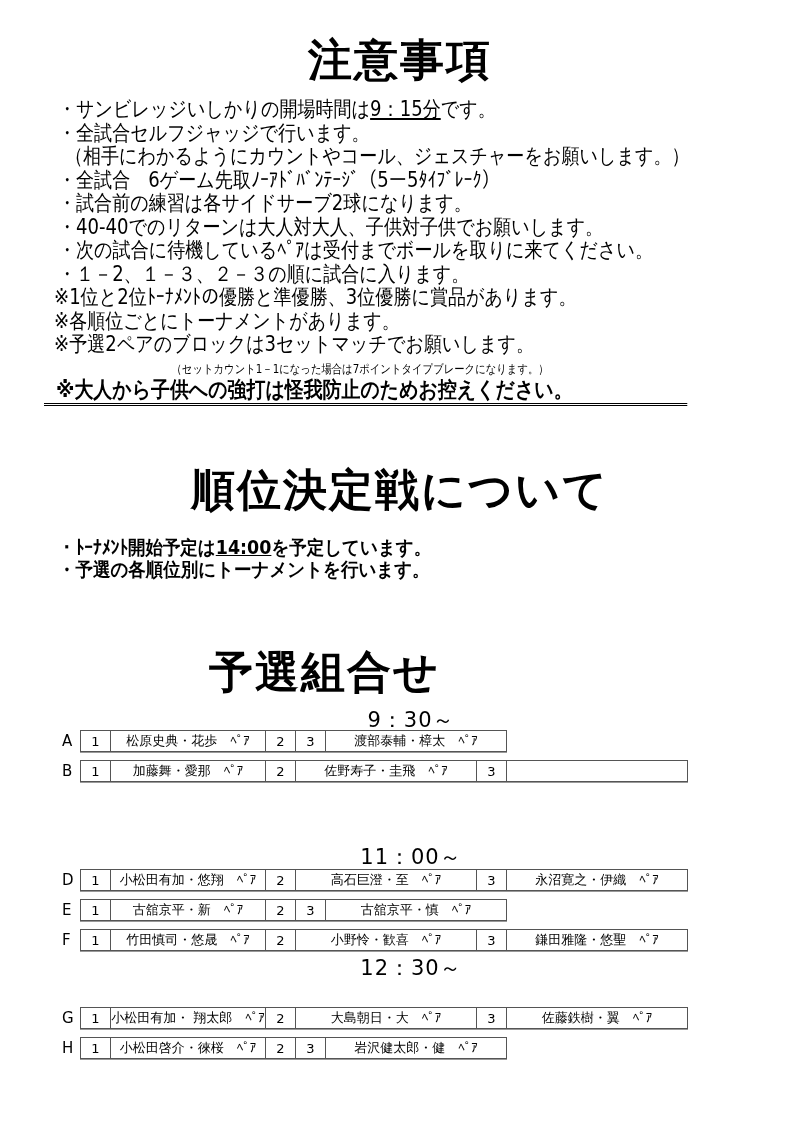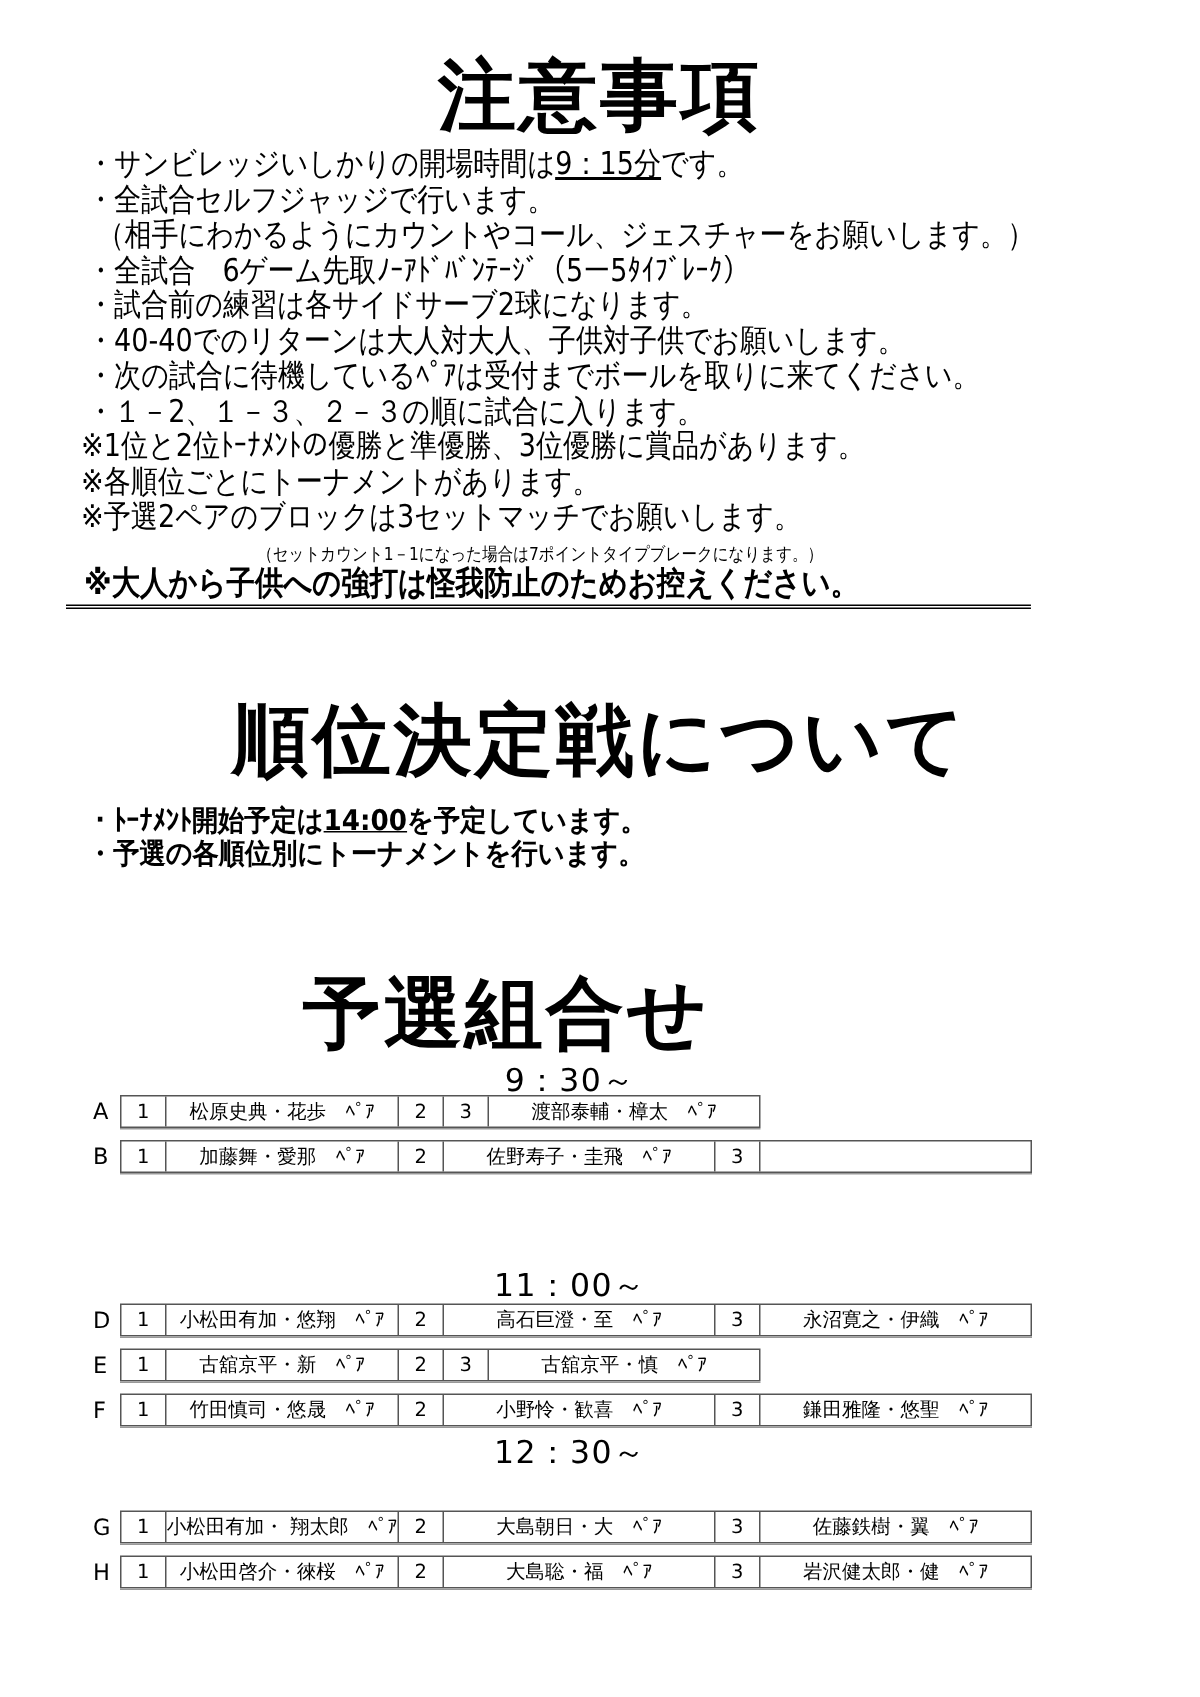--- a/index.html
+++ b/index.html
@@ -2,21 +2,21 @@
 <html><head>
   <meta charset="utf-8">
   <style>
     html, body { margin: 0; padding: 0; background: #ffffff; }
     body {
       width: 800px; height: 1131px; position: relative; overflow: hidden;
       font-family: "DejaVu Sans", "Liberation Sans", sans-serif; color: #000;
     }
     .h1 {
       position: absolute; left: 0; width: 800px; text-align: center;
-      font-size: 52px; font-weight: bold; letter-spacing: 2px; line-height: 1;
+      font-size: 44px; font-weight: bold; letter-spacing: 2px; line-height: 1;
     }
     .notes { position: absolute; left: 58px; top: 98px; }
     .note {
       font-size: 19px; line-height: 21.5px; white-space: nowrap;
       transform: scaleX(0.86); transform-origin: left center;
     }
     .note.big { font-size: 21px; line-height: 23.5px; }
     .note.indent { padding-left: 8px; }
     .note.small-center {
       font-size: 12px; line-height: 16px; padding-left: 132px; margin-top: 4px;
@@ -26,21 +26,21 @@
       border-bottom: 3px double #000; padding-bottom: 0px; margin-left: -14px; padding-left: 14px;
     }
     .u { text-decoration: underline; }
     .tourney { position: absolute; left: 58px; top: 536px; font-weight: bold; }
     .tnote {
       font-size: 19px; line-height: 22px; white-space: nowrap;
       transform: scaleX(0.92); transform-origin: left center;
     }
     .time {
       position: absolute; left: 0; width: 760px; text-align: center;
-      font-size: 21px; letter-spacing: 1px;
+      font-size: 21px; letter-spacing: 1px; padding-left: 31px;
     }
     .row {
       position: absolute; left: 62px; height: 22px; display: flex; align-items: center;
     }
     .row-label { width: 18px; font-size: 15px; text-align: left; }
     .tbl {
       display: flex; border: 1px solid #555; height: 20px; box-shadow: 0 1px 0 #999;
     }
     .cell {
       display: flex; align-items: center; justify-content: center;
@@ -73,21 +73,21 @@
   <div class="note warn">※大人から子供への強打は怪我防止のためお控えください。</div>
 </div>
 
 <div class="h1" style="top:468px;text-align:center;">順位決定戦について</div>
 
 <div class="tourney">
   <div class="tnote"><span>・ﾄｰﾅﾒﾝﾄ開始予定は</span><span class="u">14:00</span><span>を予定しています。</span></div>
   <div class="tnote">・予選の各順位別にトーナメントを行います。</div>
 </div>
 
-<div class="h1" style="top:650px; left:15px; width:645px;">予選組合せ</div>
+<div class="h1" style="top:650px; left:2px; width:645px;">予選組合せ</div>
 
 <div class="time" style="top:706px;">9：30～</div>
 
 <div class="row" style="top:730px;">
   <div class="row-label">A</div>
   <div class="tbl">
     <div class="cell c-num">1</div>
     <div class="cell c-n1">松原史典・花歩　ﾍﾟｱ</div>
     <div class="cell c-num">2</div>
     <div class="cell c-num">3</div>
@@ -157,17 +157,16 @@
     <div class="cell c-n3">佐藤鉄樹・翼　ﾍﾟｱ</div>
   </div>
 </div>
 
 <div class="row" style="top:1037px;">
   <div class="row-label">H</div>
   <div class="tbl">
     <div class="cell c-num">1</div>
     <div class="cell c-n1">小松田啓介・徠桜　ﾍﾟｱ</div>
     <div class="cell c-num">2</div>
-    <div class="cell c-n2">大島聡・福　ﾍﾟｱ</div>
     <div class="cell c-num">3</div>
     <div class="cell c-n3">岩沢健太郎・健　ﾍﾟｱ</div>
   </div>
 </div>
 
 </body></html>

